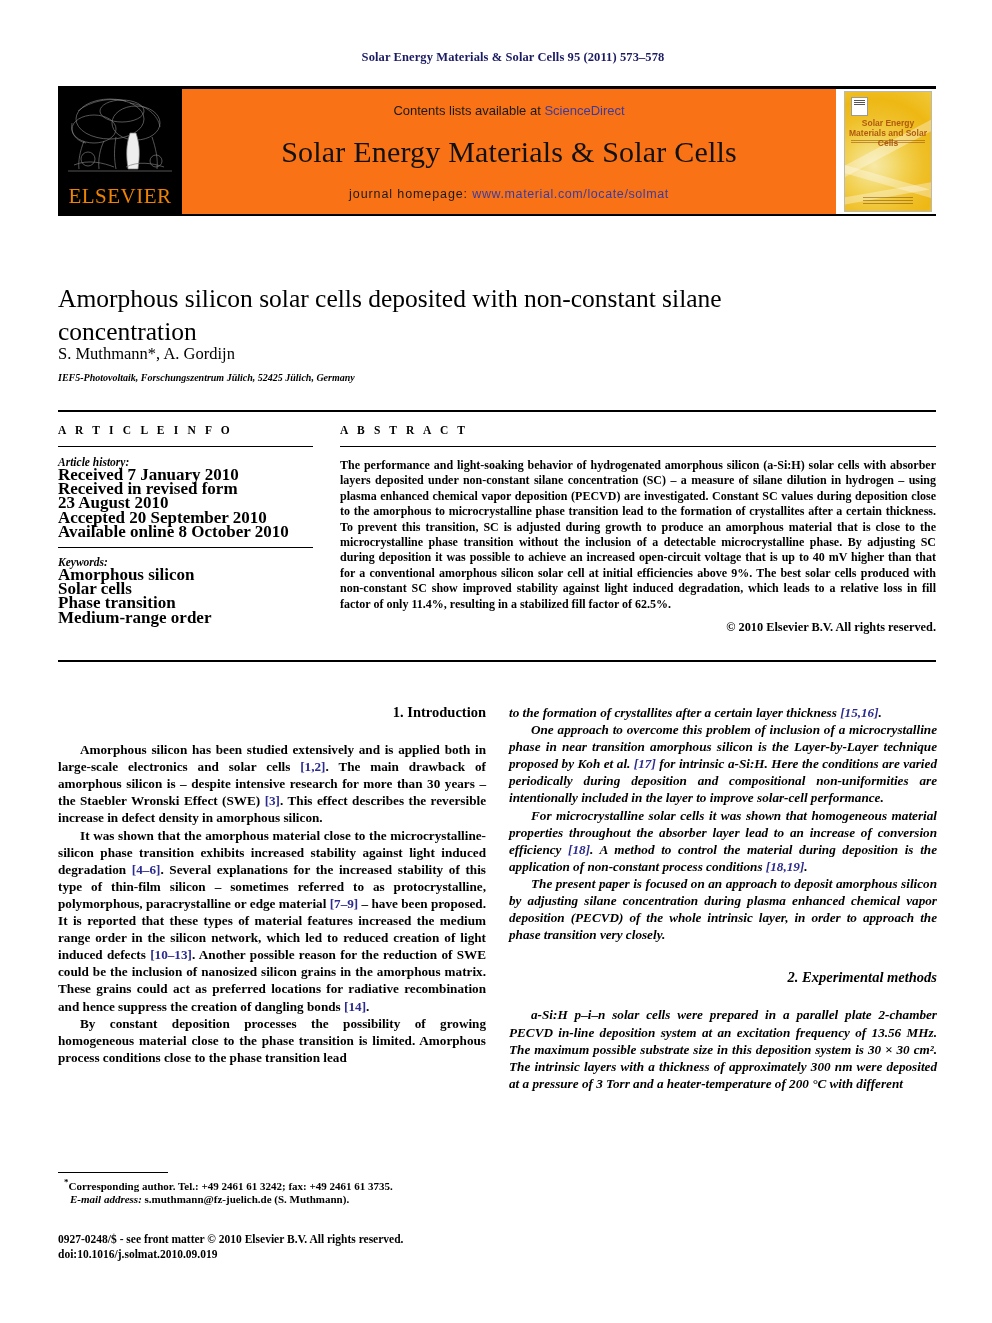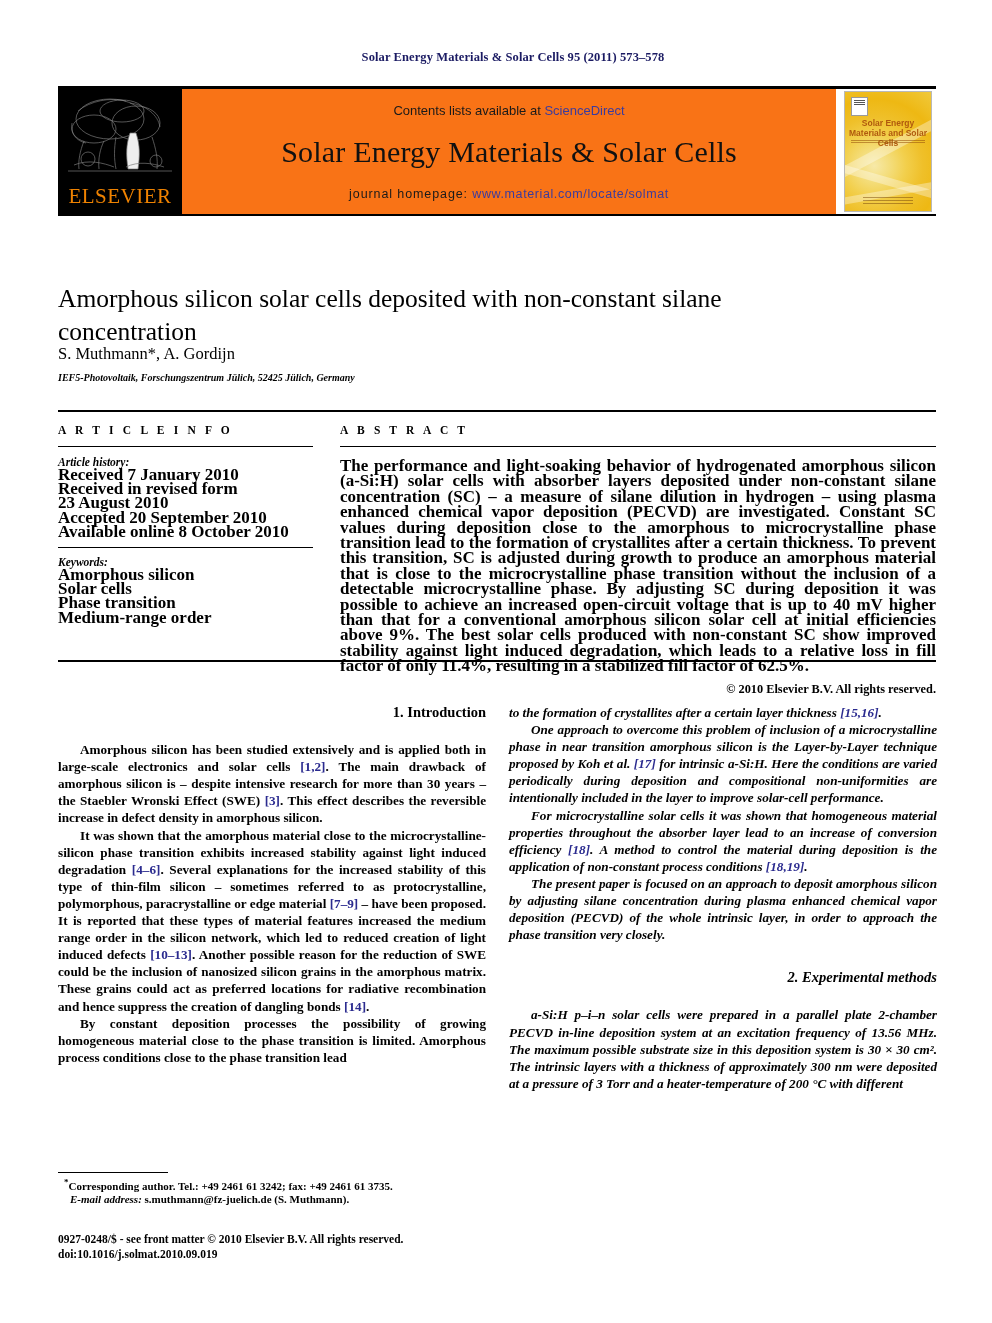--- a/index.html
+++ b/index.html
@@ -279,21 +279,21 @@
   .info-rule2 {
     height: 1px;
     background: #000;
     margin-top: 8px;
     margin-bottom: 8px;
   }
   .abs-text {
     margin-top: 11px;
     font-family: "Liberation Serif", serif;
     font-weight: bold;
-    font-size: 17px;
+    font-size: 12px;
     line-height: 15.4px;
     text-align: justify;
     color: #000;
   }
   .abs-copy {
     margin-top: 8px;
     text-align: right;
     font-weight: bold;
     font-size: 12.3px;
   }

